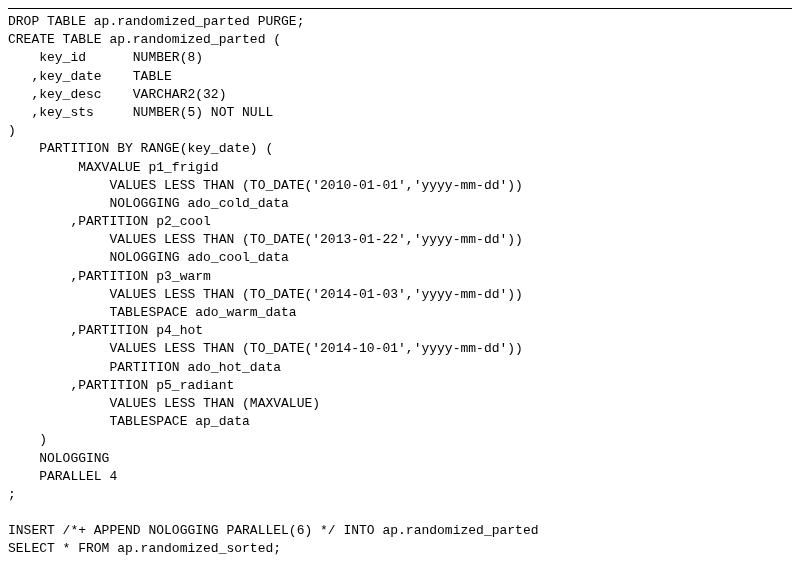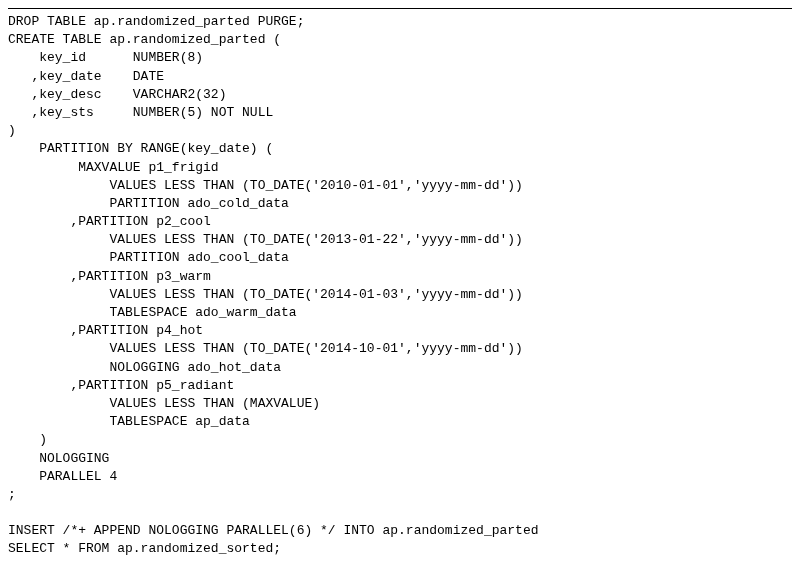--- a/index.html
+++ b/index.html
@@ -25,37 +25,37 @@
     }
   </style>
 </head>
 <body>
 
 <hr class="top-line">
 
 <pre><span>DROP TABLE ap.randomized_parted PURGE;</span>
 <span>CREATE TABLE ap.randomized_parted (</span>
 <span>    key_id      NUMBER(8)</span>
-<span>   ,key_date    DATE</span>
+<span>   ,key_date    TABLE</span>
 <span>   ,key_desc    VARCHAR2(32)</span>
 <span>   ,key_sts     NUMBER(5) NOT NULL</span>
 <span>)</span>
 <span>    PARTITION BY RANGE(key_date) (</span>
 <span>         MAXVALUE p1_frigid</span>
 <span>             VALUES LESS THAN (TO_DATE('2010-01-01','yyyy-mm-dd'))</span>
-<span>             PARTITION ado_cold_data</span>
+<span>             NOLOGGING ado_cold_data</span>
 <span>        ,PARTITION p2_cool</span>
 <span>             VALUES LESS THAN (TO_DATE('2013-01-22','yyyy-mm-dd'))</span>
-<span>             PARTITION ado_cool_data</span>
+<span>             NOLOGGING ado_cool_data</span>
 <span>        ,PARTITION p3_warm</span>
 <span>             VALUES LESS THAN (TO_DATE('2014-01-03','yyyy-mm-dd'))</span>
 <span>             TABLESPACE ado_warm_data</span>
 <span>        ,PARTITION p4_hot</span>
 <span>             VALUES LESS THAN (TO_DATE('2014-10-01','yyyy-mm-dd'))</span>
-<span>             NOLOGGING ado_hot_data</span>
+<span>             PARTITION ado_hot_data</span>
 <span>        ,PARTITION p5_radiant</span>
 <span>             VALUES LESS THAN (MAXVALUE)</span>
 <span>             TABLESPACE ap_data</span>
 <span>    )</span>
 <span>    NOLOGGING</span>
 <span>    PARALLEL 4</span>
 <span>;</span>
 <span></span>
 <span>INSERT /*+ APPEND NOLOGGING PARALLEL(6) */ INTO ap.randomized_parted</span>
 <span>SELECT * FROM ap.randomized_sorted;</span>

